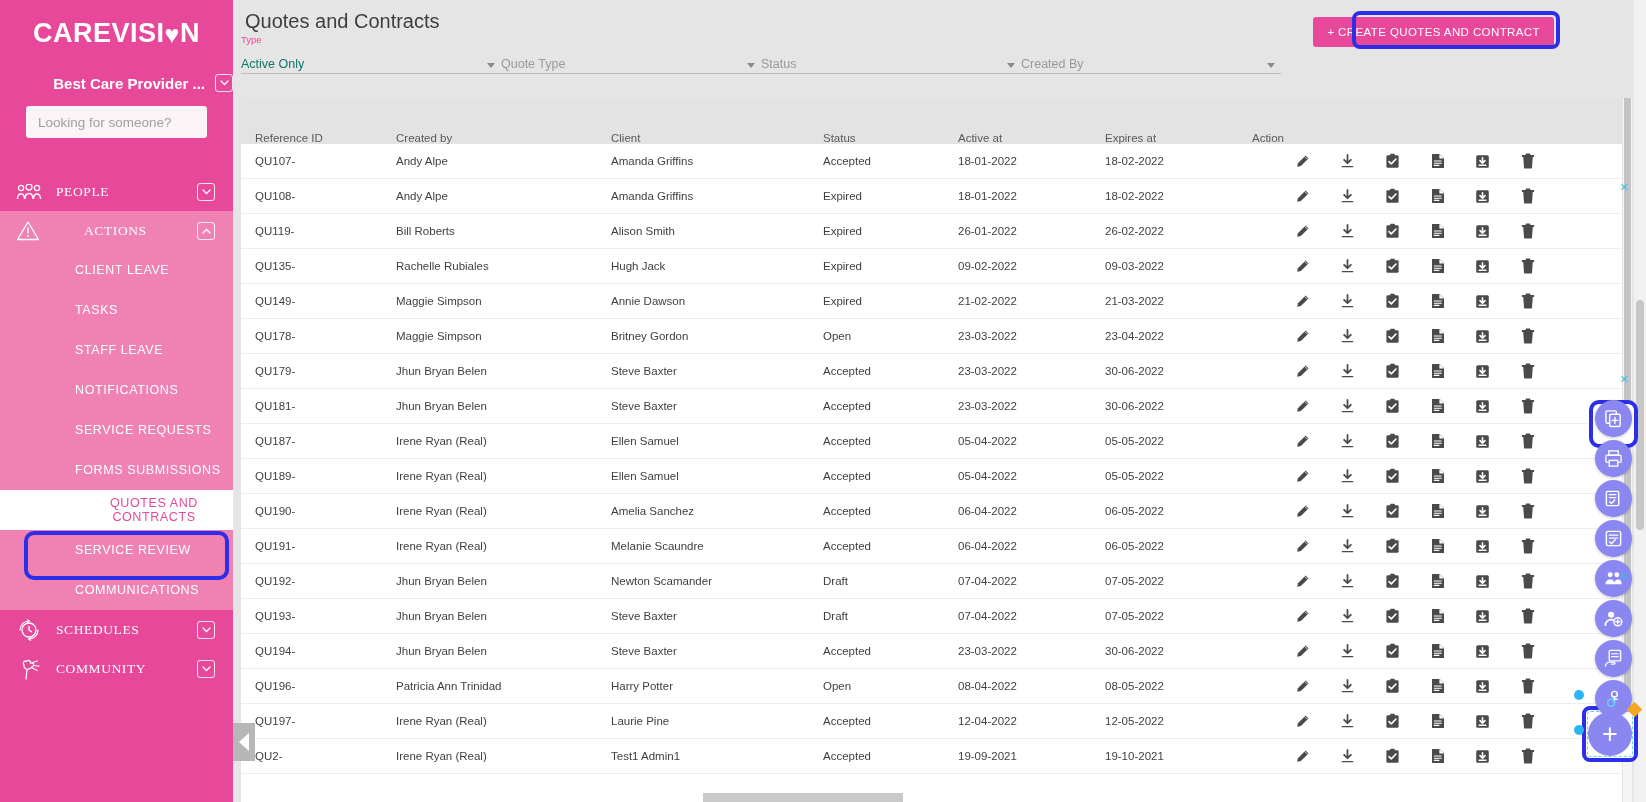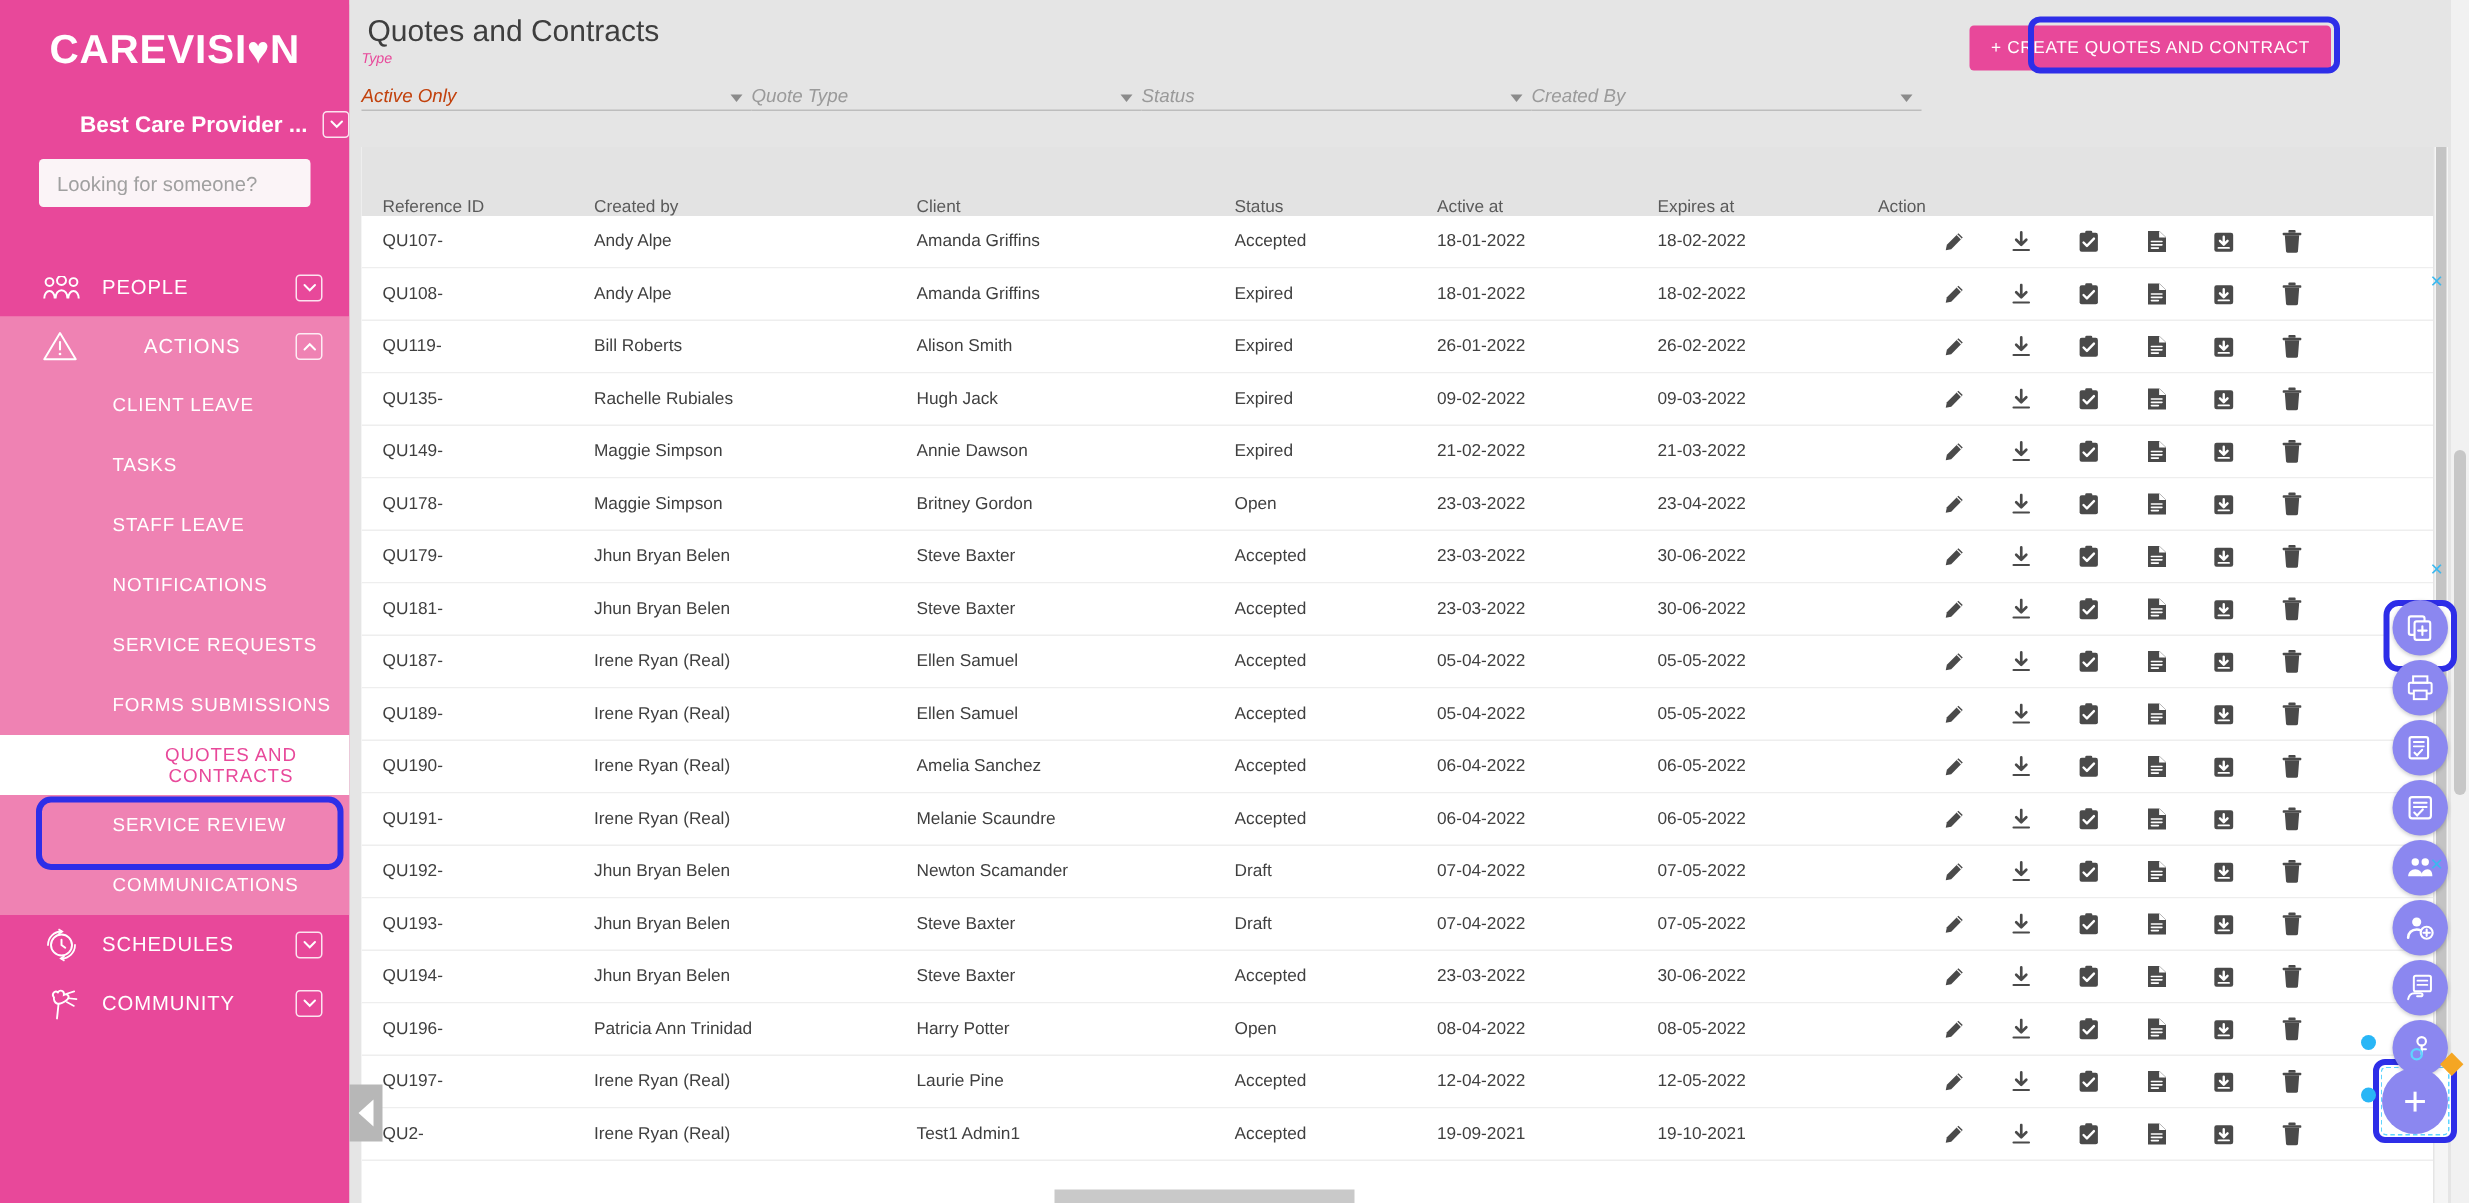--- a/index.html
+++ b/index.html
@@ -37,22 +37,22 @@
   .search-wrap { padding: 14px 26px 0 26px; }
   #search-input {
     width: 100%; height: 32px; border: none; border-radius: 3px;
     background: #fbf4f7; padding: 0 12px; font-size: 13.5px; color: #555;
     font-family: "Liberation Sans", sans-serif; outline: none;
   }
   #search-input::placeholder { color: #a0a0a0; }
 
   .navlist { margin-top: 34px; }
   .nav-group {
-    height: 39px; display: flex; align-items: center; padding: 0 18px 0 28px;
-    color: #fff; font-size: 13.5px; letter-spacing: .6px; cursor: pointer;
+    height: 39px; display: flex; align-items: center; padding: 0 18px 0 16px;
+    color: #fff; font-size: 13.5px; letter-spacing: .6px; cursor: pointer; font-family: Liberation Serif, serif;
   }
   .nav-group.open { background: #ef82b3; gap: 28px; }
   .nav-ico { width: 40px; display:flex; align-items:center; justify-content:flex-start; }
   .nav-ico svg { display:block; }
   .nav-label { flex: 1; font-weight: 500; }
   .sub { background: #ef82b3; }
   .sub-item {
     height: 40px; display: flex; align-items: center; padding-left: 75px;
     color: #fff; font-size: 12.5px; letter-spacing: .6px; cursor: pointer; text-align: center;
   }
@@ -87,26 +87,26 @@
     font-family: "Liberation Sans", sans-serif; white-space: nowrap;
   }
   #create-btn-outline {
     position: absolute; right: 86px; top: 11px; width: 208px; height: 38px;
     border: 4px solid #2e2ee8; border-radius: 8px; z-index: 20; pointer-events:none;
   }
 
   .filters { position: absolute; left: 8px; top: 46px; display: flex; }
   .filter {
     position: relative; border-bottom: 1px solid #bdbdbd; height: 28px;
-    display: flex; align-items: flex-end; padding-bottom: 2px; cursor: pointer; font-style: italic;
+    display: flex; align-items: flex-end; padding-bottom: 2px; cursor: pointer;
   }
   .filter .flabel {
     position: absolute; top: -12px; left: 0; font-size: 9.5px; color: #e8489a;
   }
-  .filter .fval { font-size: 12.5px; color: #c2410c; }
+  .filter .fval { font-size: 12.5px; color: #0f766e; }
   .filter .fph { font-size: 12.5px; color: #9a9a9a; }
   .caret {
     position: absolute; right: 6px; bottom: 5px;
     width: 0; height: 0; border-left: 4px solid transparent;
     border-right: 4px solid transparent; border-top: 5px solid #8b8b8b;
   }
 
   
   #table-area {
     position: absolute; left: 8px; top: 98px; right: 24px; bottom: 0;

